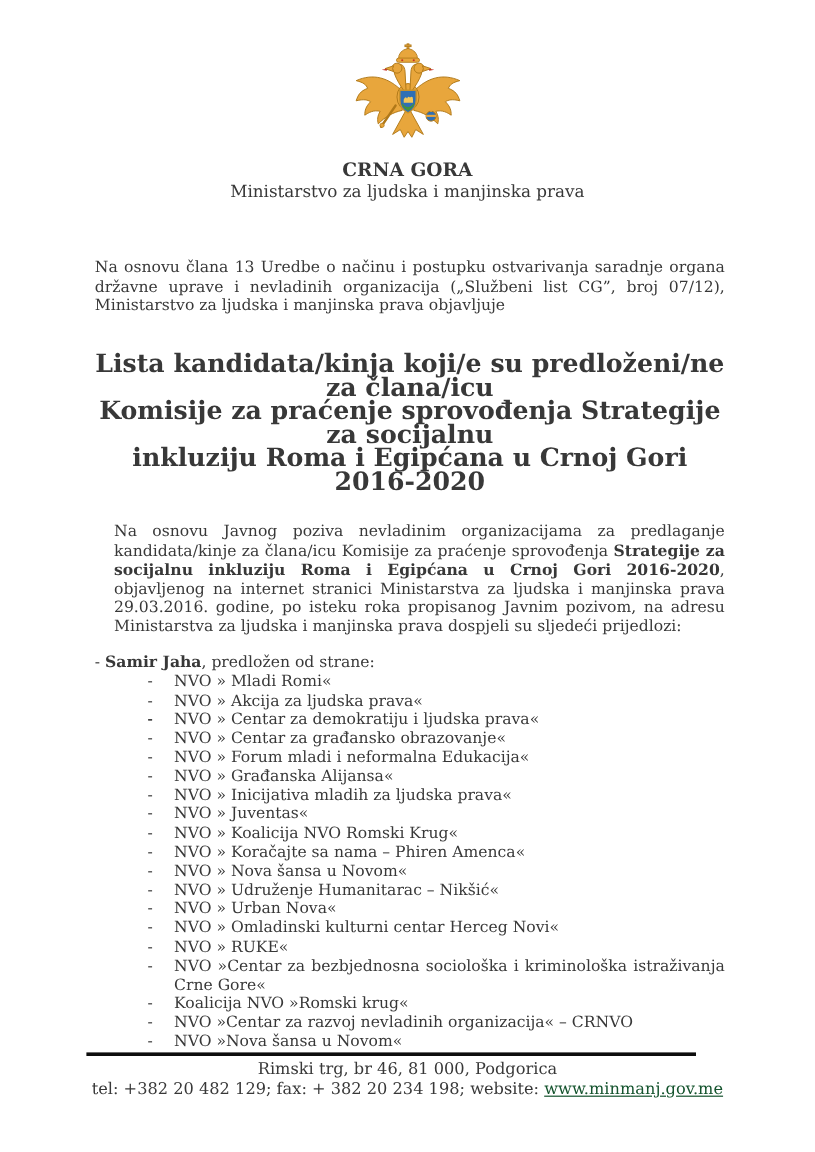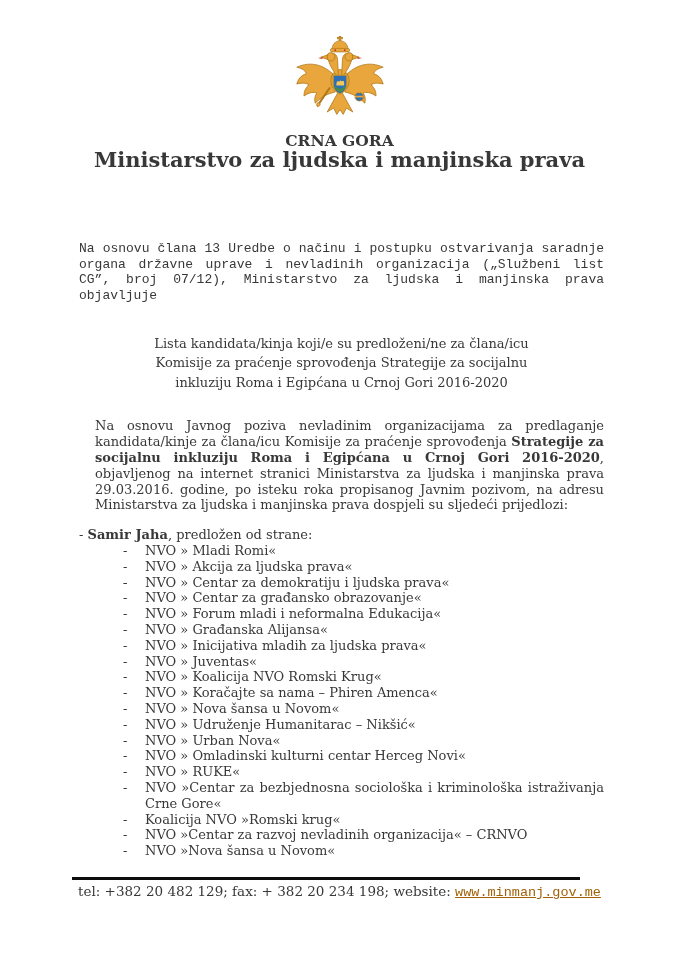--- a/index.html
+++ b/index.html
@@ -5,32 +5,32 @@
   html,body { margin:0; padding:0; background:#ffffff; }
   .page {
     position:relative; width:679px; height:960px; background:#ffffff;
     color:#383838; font-family:"DejaVu Serif", serif;
     font-size:13px; line-height:15.8px; overflow:hidden; margin:0 auto;
   }
   .content { margin-left:79px; margin-right:75px; }
   .header { text-align:center; padding-top:36px; }
   .arms { display:inline-block; width:96px; height:84px; }
   .country { font-weight:bold; font-size:15.5px; line-height:18px; margin-top:8px; }
-  .ministry { font-weight:bold; font-size:21px; line-height:19px; }
-  .intro { margin-top:72px; text-align:justify;font-family:Liberation Mono, monospace; }
-  .doc-title { margin-top:30px; text-align:center; font-weight:normal; font-size:13px; line-height:19.5px; }
+  .ministry { font-weight:normal; font-size:14px; line-height:19px; }
+  .intro { margin-top:46px; text-align:justify; }
+  .doc-title { margin-top:30px; text-align:center; font-weight:bold; font-size:21px; line-height:19.5px; }
   .body-par { margin-top:26px; text-align:justify;margin-left:16px; }
   .b { font-weight:bold; }
   .proposer { margin-top:14px; }
   .nominee-list { margin-top:0; }
   .li { position:relative; padding-left:66px; text-align:justify; }
   .li .dash { position:absolute; left:44px; top:0; }
   .footer-rule { position:absolute; left:72px; top:877px; width:508px; height:3px; background:#0d0d0d; }
   .footer { position:absolute; top:883px; left:0; width:679px; text-align:center; font-size:13.5px; line-height:16.5px; }
-  .footer a { color:#a16207; text-decoration:underline;font-family:Liberation Mono, monospace; }
+  .footer a { color:#14532d; text-decoration:underline; }
 </style>
 </head>
 <body>
 
 <div class="page">
 
   <div class="header">
     <span class="arms">
       <svg viewBox="0 0 120 105" width="96" height="84" xmlns="http://www.w3.org/2000/svg">
 
@@ -194,16 +194,17 @@
         <div class="li">
           <span class="dash">-</span>
           <span class="li-text">NVO »Nova šansa u Novom«</span>
         </div>
       </div>
 
   </div>
 
   <div class="footer-rule"></div>
   <div class="footer">
+    <div>Rimski trg, br 46, 81 000, Podgorica</div>
     <div><span>tel: +382 20 482 129; fax: + 382 20 234 198; website: </span><a href="#">www.minmanj.gov.me</a></div>
   </div>
 
 </div>
 
 </body></html>

